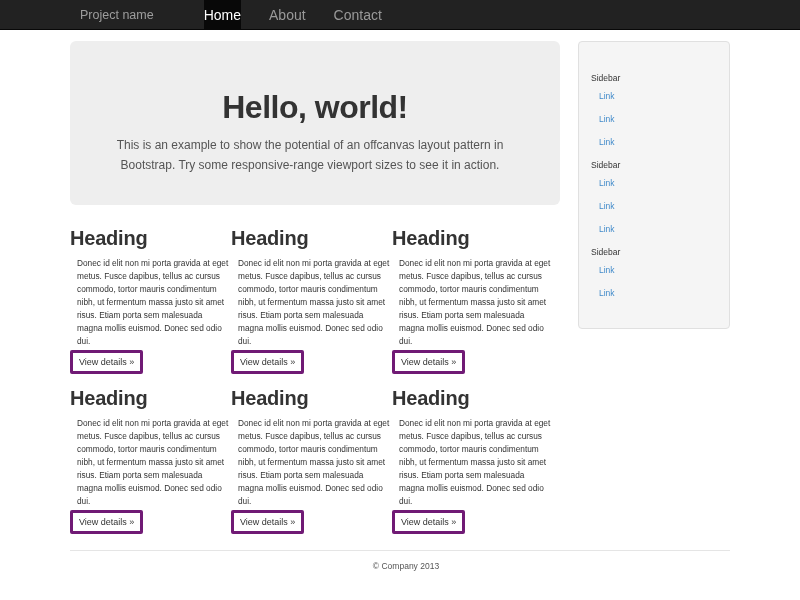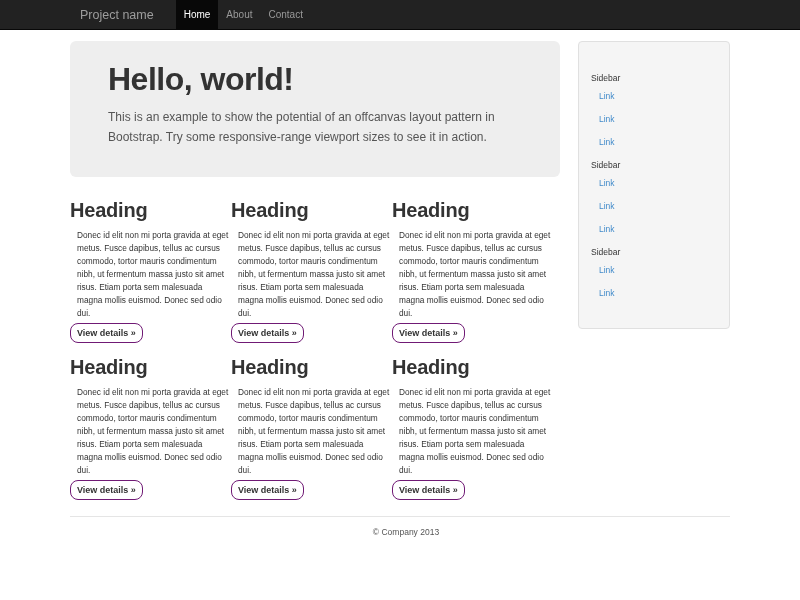--- a/index.html
+++ b/index.html
@@ -25,45 +25,47 @@
     font-size: 12.5px;
     line-height: 30px;
     padding: 0 10px;
     text-decoration: none;
     white-space: nowrap;
   }
   .nav { list-style: none; display: flex; margin-left: 12px; }
   .nav li a {
     display: block;
     line-height: 30px;
-    padding: 0 8px;
+    padding: 0 0;
     color: #999;
-    font-size: 10px;
-    text-decoration: none;
+    font-size: 14px;
+    text-decoration: none;
+    margin-left: 28px;
   }
   .nav li.active a { background: var(--navbar-active-bg, #080808); color: #fff; }
 
   
   .main { float: left; width: 490px; }
   .sidebar {
     float: right;
     width: 152px;
     margin-top: 11px;
     background: var(--sidebar-bg, #f5f5f5);
     border: 1px solid #e0e0e0;
     border-radius: 4px;
     padding: 24px 0;
   }
 
   
   .jumbotron {
     margin-top: 11px;
     background: var(--jumbotron-bg, #eee);
     border-radius: 6px;
-    padding: 20px 38px 30px;
+    padding: 48px 38px 30px;
+    text-align: center;
   }
   .jumbotron h1 {
     font-size: 32px;
     line-height: 36px;
     font-weight: bold;
     letter-spacing: -0.5px;
     color: #333;
   }
   .jumbotron p {
     margin-top: 10px;
@@ -88,26 +90,26 @@
   .col p {
     margin: 8px 7px 2px;
     width: 152px;
     font-size: 8.3px;
     line-height: 13px;
     color: #333;
   }
   .btn {
     display: inline-block;
     background: #fff;
-    border: 1px solid #701a75;
-    border-radius: 8px;
+    border: 3px solid #701a75;
+    border-radius: 2px;
     padding: 3px 6px;
     font-size: 9px;
     line-height: 12px;
-    font-weight: bold;
+    font-weight: normal;
     color: #333;
     text-decoration: none;
     cursor: pointer;
   }
 
   
   .sidebar-title {
     padding: 6px 12px 0;
     font-size: 8.5px;
     line-height: 12px;

